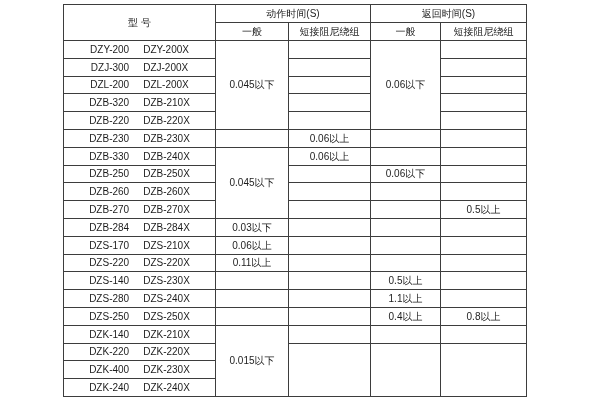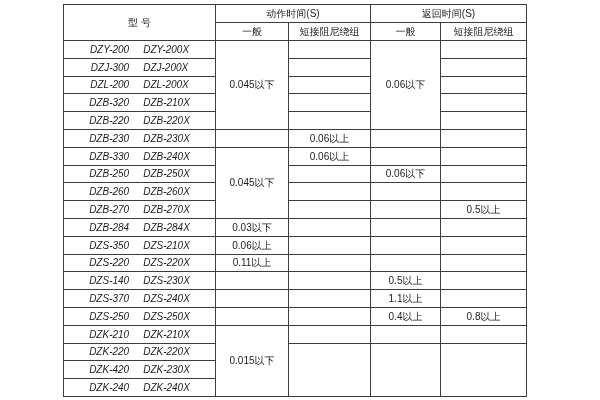--- a/index.html
+++ b/index.html
@@ -37,21 +37,20 @@
     overflow: hidden;
     line-height: 1.1;
   }
   thead tr { height: 18px; }
   tbody tr { height: 17.8px; }
   .model-pair {
     display: flex;
     justify-content: center;
     align-items: center;
     gap: 14px;
-    font-style: italic;
   }
 </style>
 </head>
 <body>
 
 <div class="canvas">
   <table class="spec-table">
     <colgroup>
       <col style="width:152px">
       <col style="width:73px">
@@ -190,21 +189,21 @@
             </div>
           </td>
           <td>0.03以下</td>
           <td></td>
           <td></td>
           <td></td>
         </tr>
         <tr>
           <td>
             <div class="model-pair">
-              <span>DZS-350</span>
+              <span>DZS-170</span>
               <span>DZS-210X</span>
             </div>
           </td>
           <td>0.06以上</td>
           <td></td>
           <td></td>
           <td></td>
         </tr>
         <tr>
           <td>
@@ -226,21 +225,21 @@
             </div>
           </td>
           <td></td>
           <td></td>
           <td>0.5以上</td>
           <td></td>
         </tr>
         <tr>
           <td>
             <div class="model-pair">
-              <span>DZS-370</span>
+              <span>DZS-280</span>
               <span>DZS-240X</span>
             </div>
           </td>
           <td></td>
           <td></td>
           <td>1.1以上</td>
           <td></td>
         </tr>
         <tr>
           <td>
@@ -250,21 +249,21 @@
             </div>
           </td>
           <td></td>
           <td></td>
           <td>0.4以上</td>
           <td>0.8以上</td>
         </tr>
         <tr>
           <td>
             <div class="model-pair">
-              <span>DZK-210</span>
+              <span>DZK-140</span>
               <span>DZK-210X</span>
             </div>
           </td>
           <td rowspan="4">0.015以下</td>
           <td></td>
           <td></td>
           <td></td>
         </tr>
         <tr>
           <td>
@@ -273,21 +272,21 @@
               <span>DZK-220X</span>
             </div>
           </td>
           <td rowspan="3"></td>
           <td rowspan="3"></td>
           <td rowspan="3"></td>
         </tr>
         <tr>
           <td>
             <div class="model-pair">
-              <span>DZK-420</span>
+              <span>DZK-400</span>
               <span>DZK-230X</span>
             </div>
           </td>
         </tr>
         <tr>
           <td>
             <div class="model-pair">
               <span>DZK-240</span>
               <span>DZK-240X</span>
             </div>

